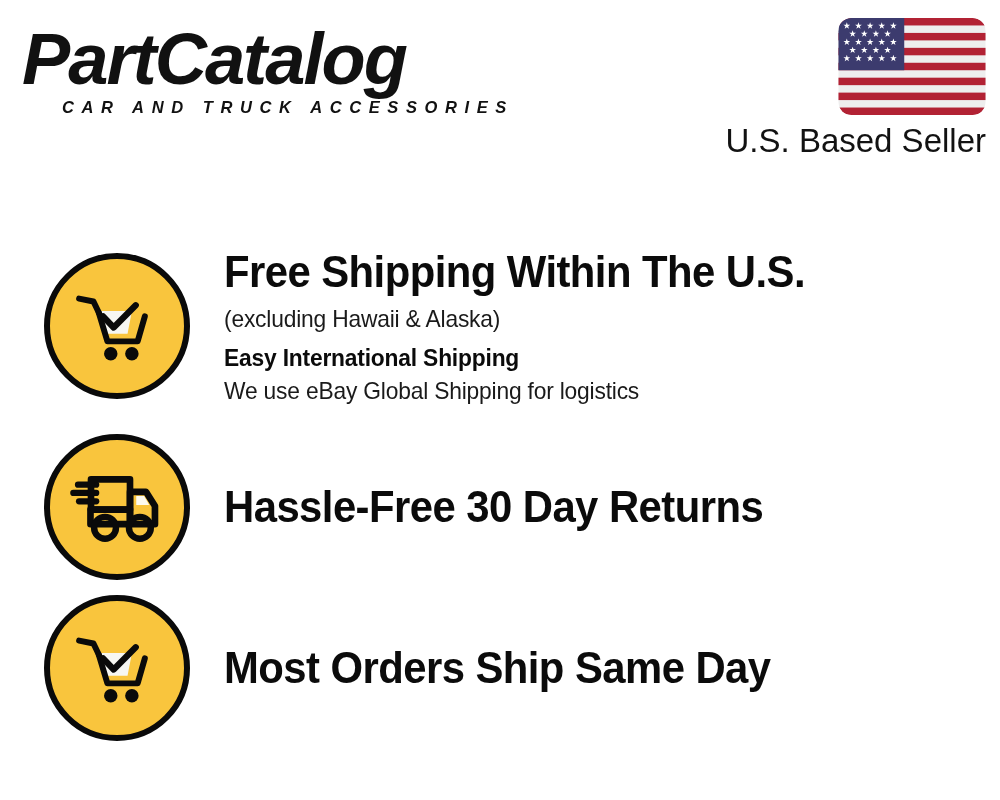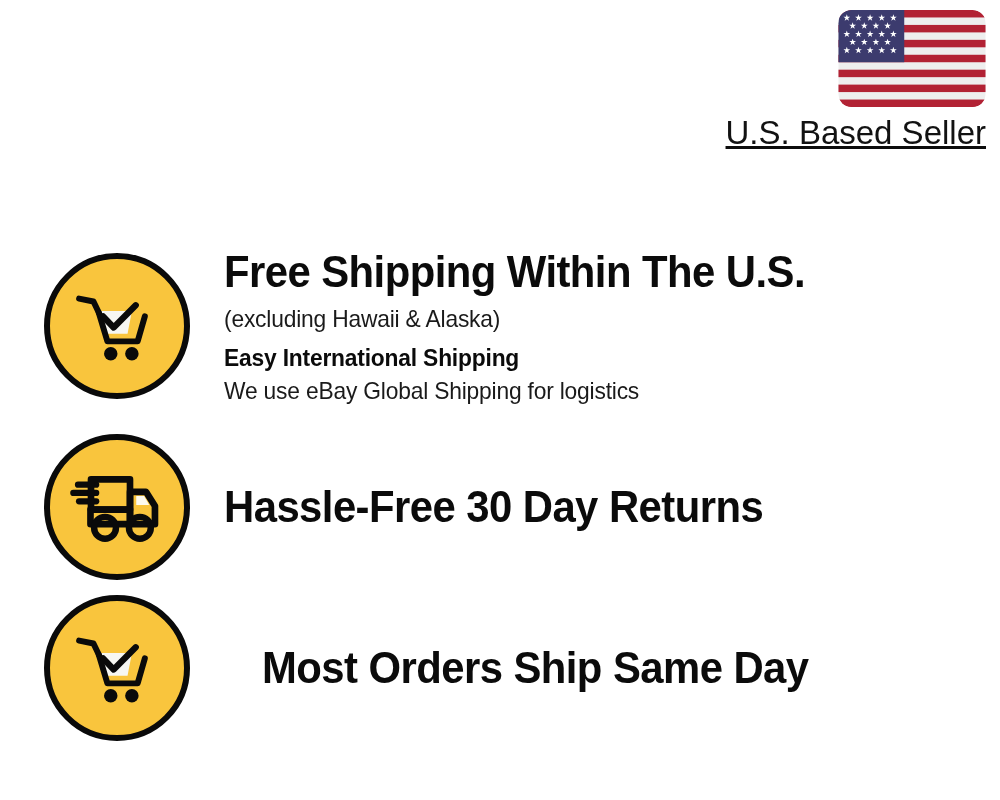--- a/index.html
+++ b/index.html
@@ -65,24 +65,23 @@
     font-size: 16.5px;
     line-height: 18px;
     letter-spacing: 7.6px;
     color: #111111;
     white-space: nowrap;
   }
 
   #seller-badge {
     position: absolute;
     right: 14px;
-    top: 10px;
+    top: 18px;
     width: 330px;
     text-align: right;
-    text-decoration: underline;
   }
   #us-flag {
     display: block;
     margin-left: auto;
     width: 148px;
     height: 97px;
     border-radius: 13px;
   }
   #seller-label {
     display: block;
@@ -106,21 +105,21 @@
   }
   .feature-row {
     position: absolute;
     left: 0;
     width: 1000px;
     display: flex;
     align-items: center;
   }
   .feature-row.row-0 { top: 46px;  height: 150px; }
   .feature-row.row-1 { top: 228px; height: 148px; }
-  .feature-row.row-2 { top: 388px; height: 150px; gap: 38px; }
+  .feature-row.row-2 { top: 388px; height: 150px; }
 
   .feature-badge {
     position: relative;
     flex: 0 0 auto;
     margin-left: 44px;
     width: 146px;
     height: 146px;
     border-radius: 50%;
     background: #f9c53d;
     border: 6px solid #0a0a0a;
@@ -178,20 +177,24 @@
     margin-top: 4px;
   }
 </style>
 </head>
 <body>
 
 <div id="page">
 
   <div id="header">
 
+    <div id="brand-logo">
+      <div id="brand-wordmark">PartCatalog</div>
+      <div id="brand-tagline">CAR AND TRUCK ACCESSORIES</div>
+    </div>
 
     <div id="seller-badge">
       <svg id="us-flag" viewBox="0 0 190 125">
         <defs>
           <clipPath id="flagClip">
             <rect x="0" y="0" width="190" height="125" rx="17" ry="17"></rect>
           </clipPath>
           <g id="starShape">
             <path d="M0,-4.6 L1.08,-1.42 L4.37,-1.42 L1.71,0.54 L2.7,3.72 L0,1.78 L-2.7,3.72 L-1.71,0.54 L-4.37,-1.42 L-1.08,-1.42 Z"></path>
           </g>

